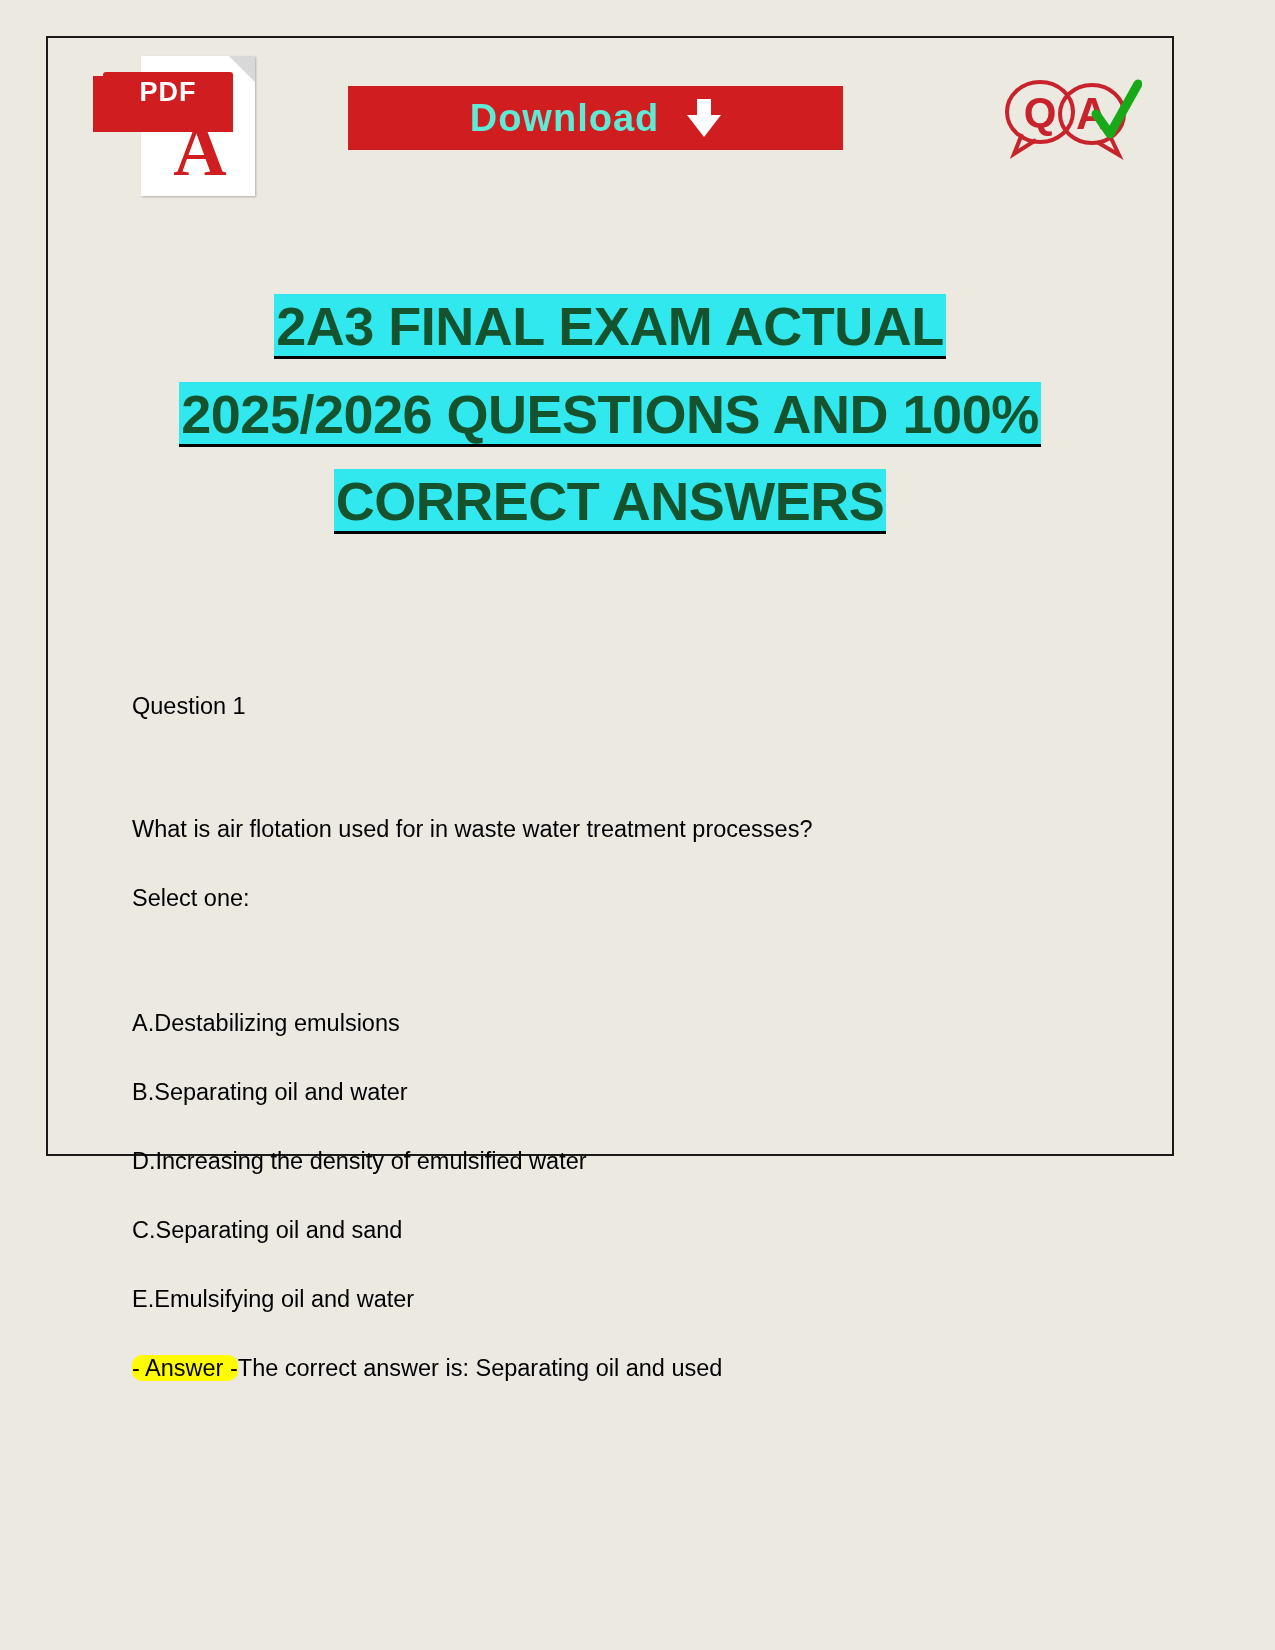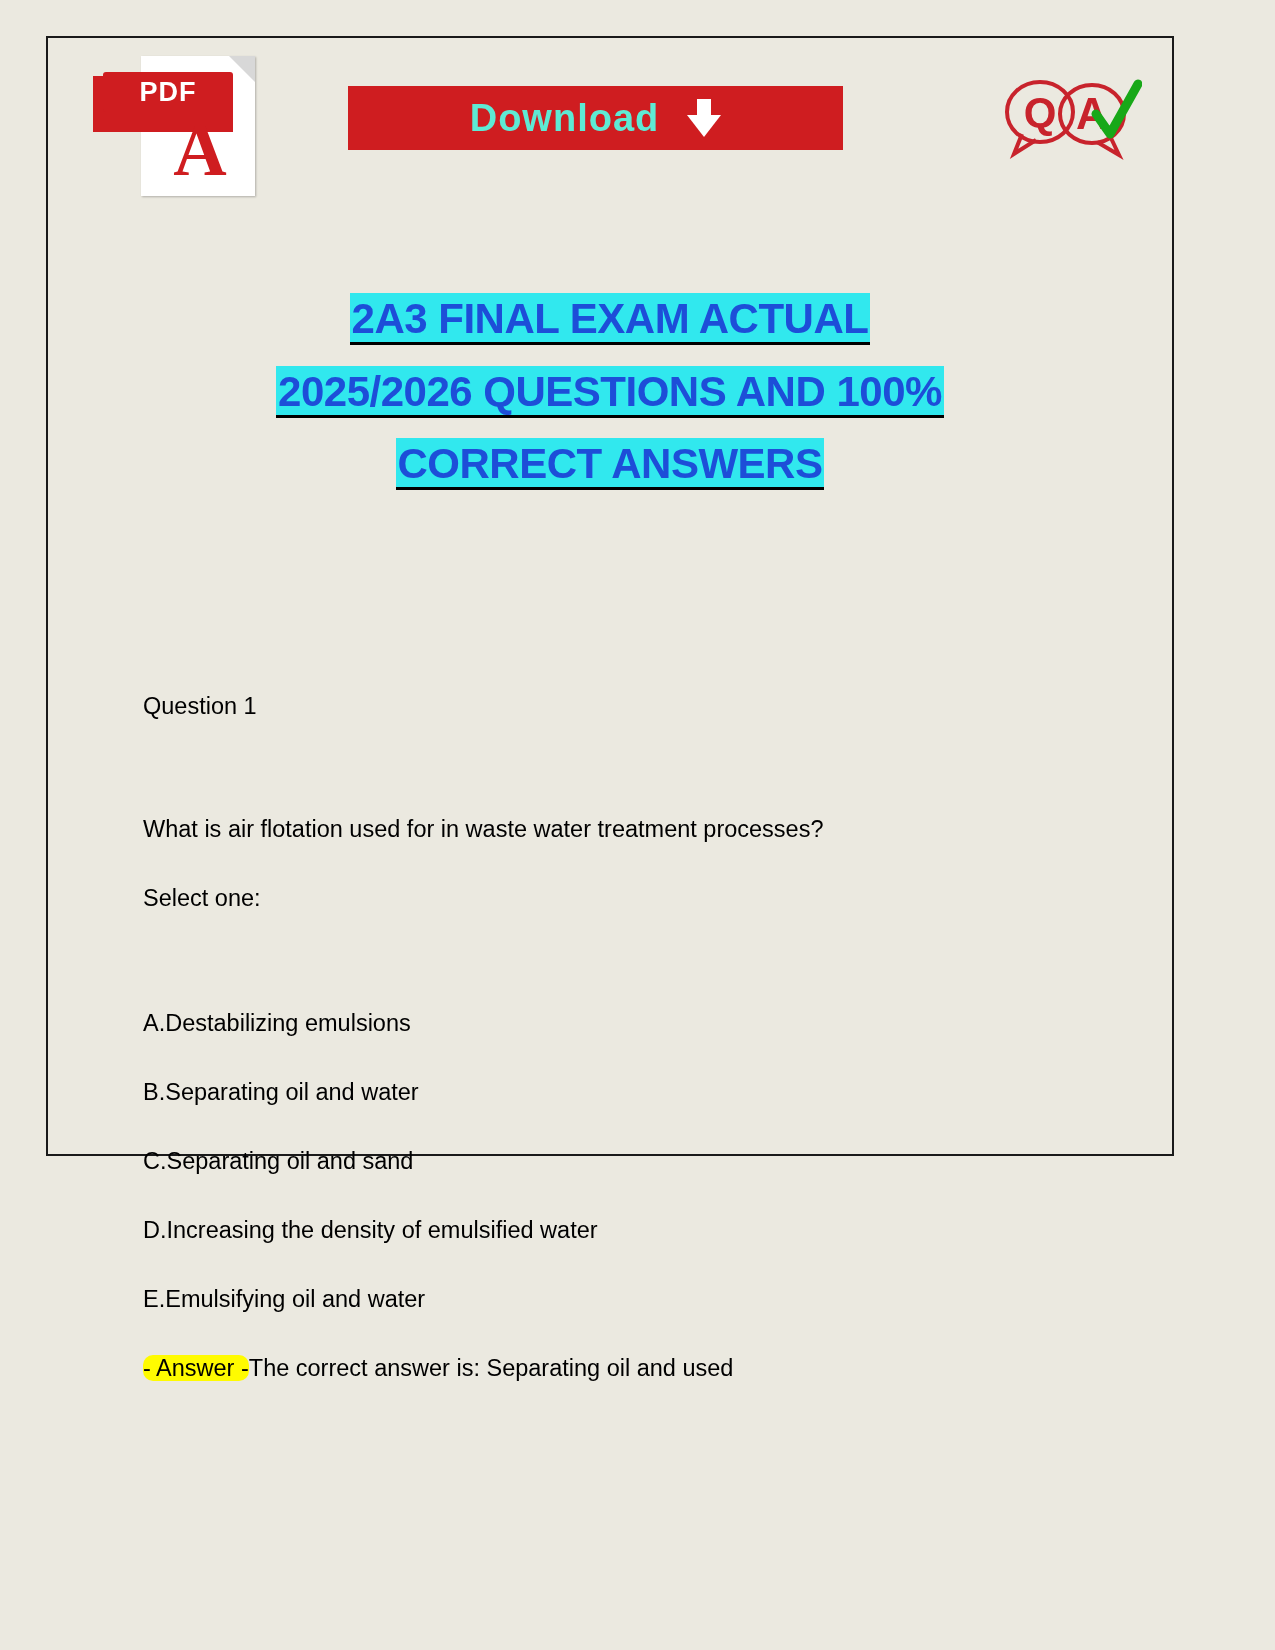--- a/index.html
+++ b/index.html
@@ -155,36 +155,36 @@
     position: absolute;
     left: 0;
     top: 255px;
     width: 100%;
     text-align: center;
   }
   .title-line {
     display: block;
     margin: 0 auto 20px auto;
     font-family: "Liberation Sans", sans-serif;
-    font-size: 42px;
-    font-weight: bold;
-    color: #1d4ed8;
+    font-size: 54px;
+    font-weight: bold;
+    color: #14532d;
     line-height: 1.25;
   }
   .title-line span {
     background: #31e8ee;
     border-bottom: 3px solid #000;
     padding: 2px 2px 0 2px;
     letter-spacing: -0.5px;
   }
 
   
   .body-block {
     position: absolute;
-    left: 95px;
+    left: 84px;
     top: 655px;
     width: 940px;
     font-family: "Liberation Sans", sans-serif;
     font-size: 23.5px;
     color: #000;
   }
   .q-label {
     margin: 0 0 96px 0;
   }
   .q-text {
@@ -249,20 +249,20 @@
     <div class="title-line"><span>CORRECT ANSWERS</span></div>
   </div>
 
   <div class="body-block">
     <p class="q-label">Question 1</p>
     <p class="q-text">What is air flotation used for in waste water treatment processes?</p>
     <p class="select-one">Select one:</p>
 
     <p class="opt">A.Destabilizing emulsions</p>
     <p class="opt">B.Separating oil and water</p>
+    <p class="opt">D.Increasing the density of emulsified water</p>
     <p class="opt">C.Separating oil and sand</p>
-    <p class="opt">D.Increasing the density of emulsified water</p>
     <p class="opt">E.Emulsifying oil and water</p>
 
     <p class="answer-line"><span class="answer-tag">- Answer -</span><span>The correct answer is: Separating oil and used</span></p>
   </div>
 
 </div>
 
 </body></html>

